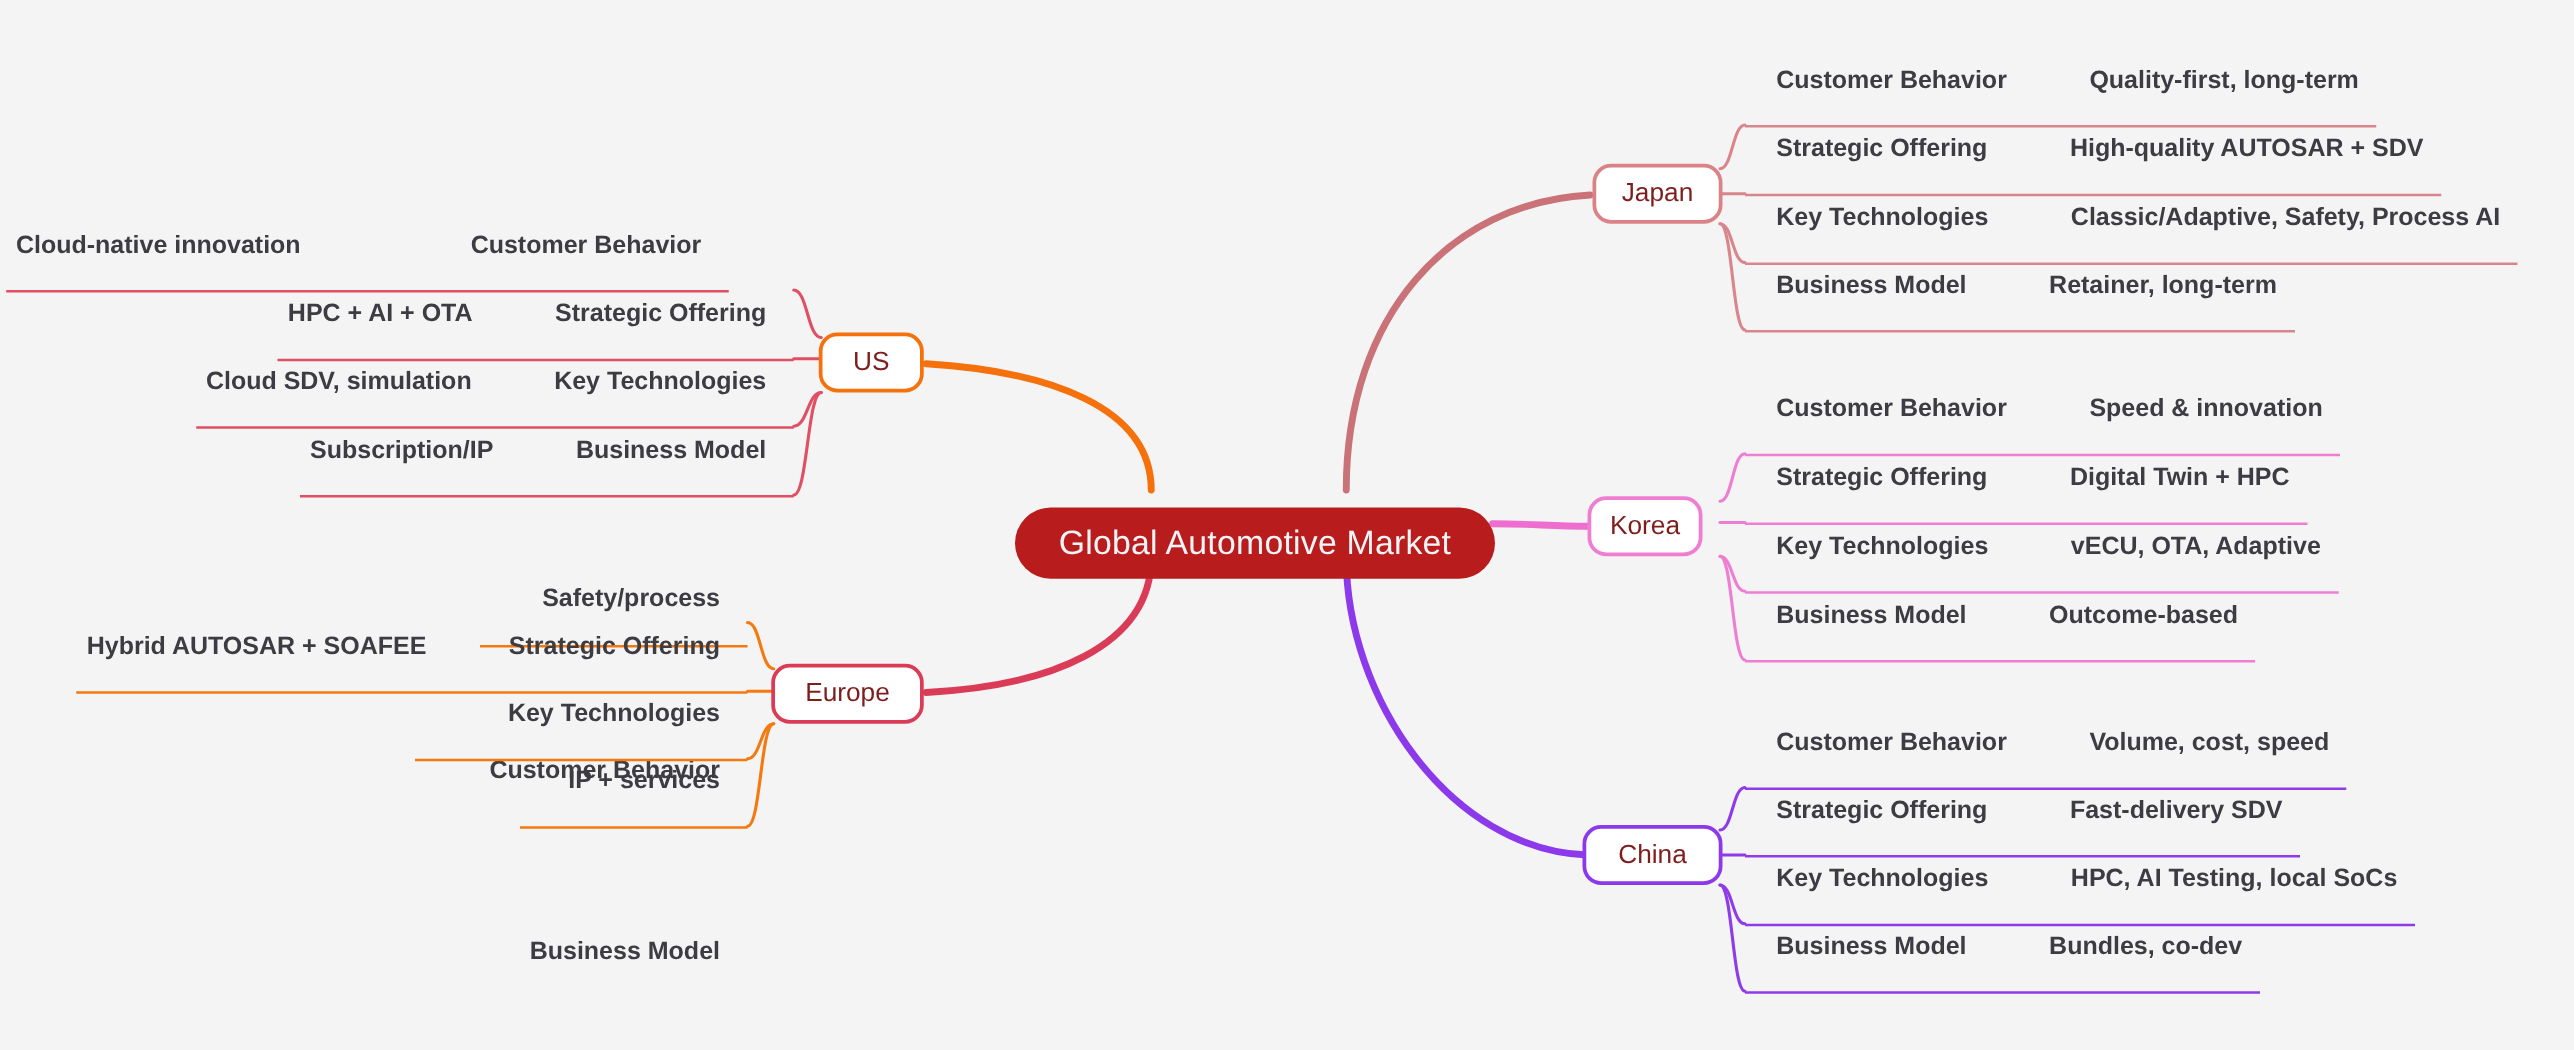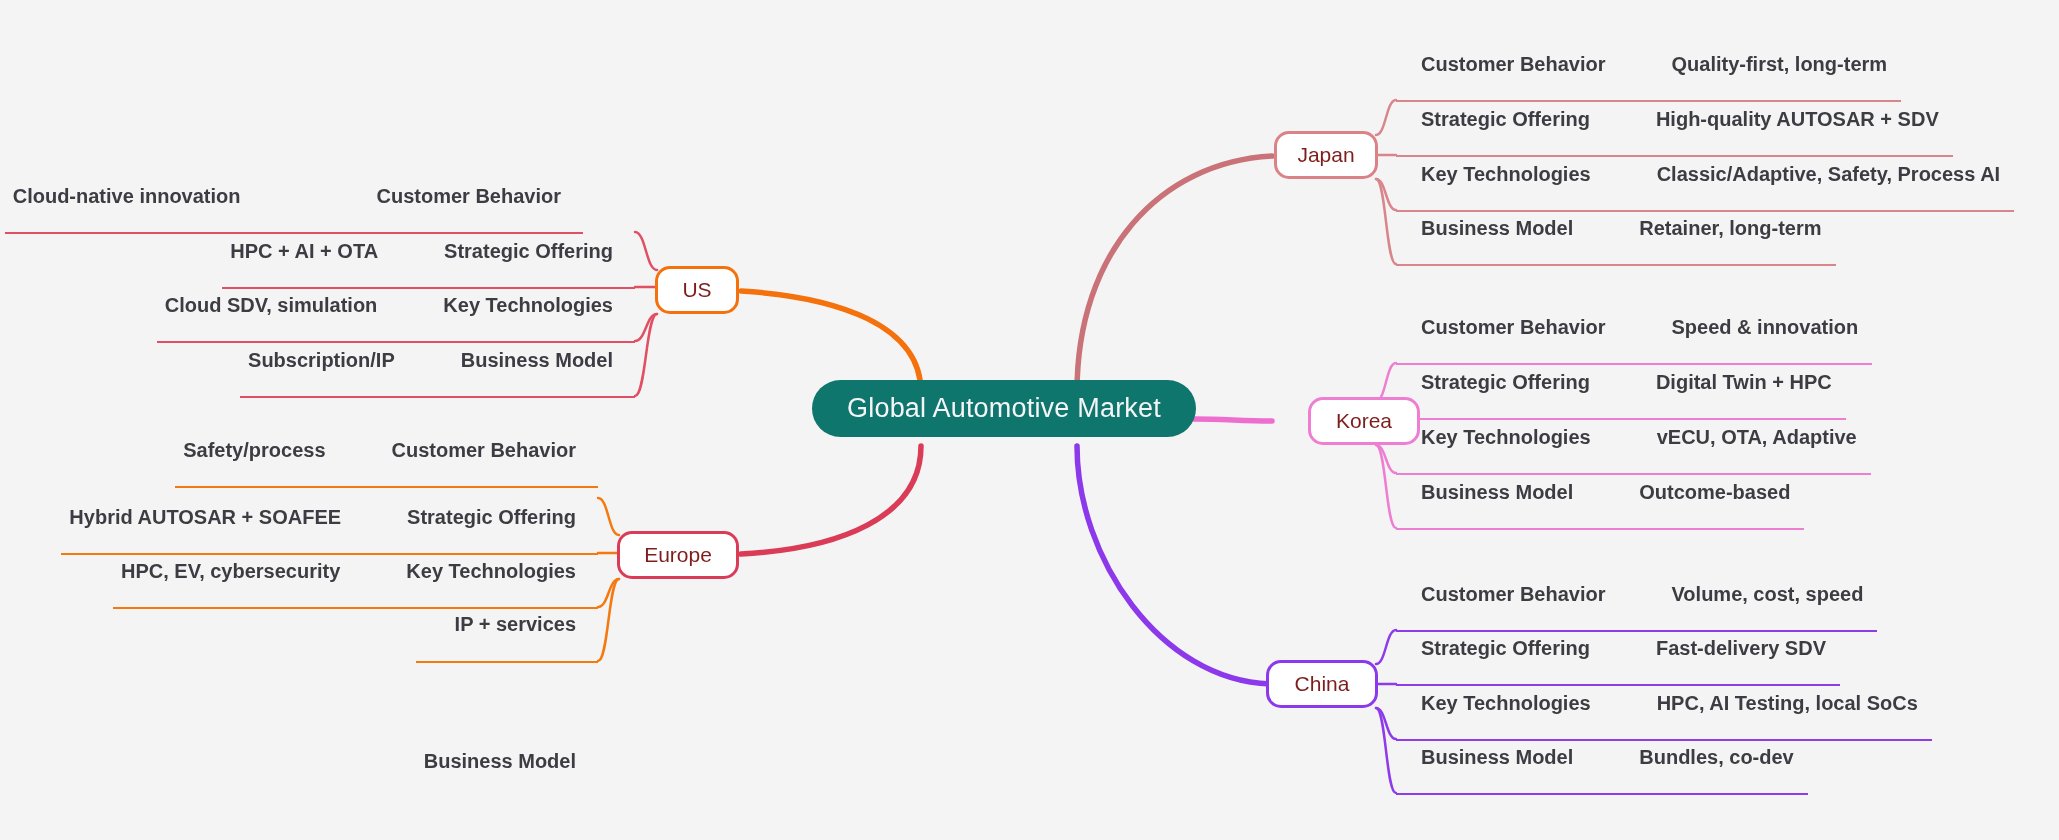--- a/index.html
+++ b/index.html
@@ -58,21 +58,21 @@
       <path d="M 1376 401 C 1386 401, 1386 363, 1396 363" fill="none" stroke="#ee7ed2" stroke-width="2.5" stroke-linecap="round"></path>
       <path d="M 1376 418 C 1386 418, 1386 418, 1396 418" fill="none" stroke="#ee7ed2" stroke-width="2.5" stroke-linecap="round"></path>
       <path d="M 1376 445 C 1386 445, 1386 473, 1396 473" fill="none" stroke="#ee7ed2" stroke-width="2.5" stroke-linecap="round"></path>
       <path d="M 1376 445 C 1386 445, 1386 528, 1396 528" fill="none" stroke="#ee7ed2" stroke-width="2.5" stroke-linecap="round"></path>
       <path d="M 1270 684 C 1160 680, 1077 558, 1077 446" fill="none" stroke="#8b39ea" stroke-width="5.5" stroke-linecap="round"></path>
       <path d="M 1376 664 C 1386 664, 1386 630, 1396 630" fill="none" stroke="#8e3be9" stroke-width="2.5" stroke-linecap="round"></path>
       <path d="M 1376 684 C 1386 684, 1386 684, 1396 684" fill="none" stroke="#8e3be9" stroke-width="2.5" stroke-linecap="round"></path>
       <path d="M 1376 708 C 1386 708, 1386 739, 1396 739" fill="none" stroke="#8e3be9" stroke-width="2.5" stroke-linecap="round"></path>
       <path d="M 1376 708 C 1386 708, 1386 793, 1396 793" fill="none" stroke="#8e3be9" stroke-width="2.5" stroke-linecap="round"></path>
     </svg>
-  <div class="root-node" id="rootNode" style="left: 812px; top: 380px; width: 384px; height: 57px; background: #0f766e; color: rgb(245, 245, 248);">Global Automotive Market</div>
+  <div class="root-node" id="rootNode" style="left: 812px; top: 406px; width: 384px; height: 57px; background: #b91c1c; color: rgb(245, 245, 248);">Global Automotive Market</div>
 <div class="node" style="left: 655px; top: 266px; width: 84px; height: 48px; border-color: rgb(244, 113, 12);">
       <span style="padding: 0px;">US</span>
     </div>
     <div class="row left" style="top: 184px; border-bottom: 2.5px solid rgb(224, 79, 99); right: 1476px; gap: 35px;">
       <span>Cloud-native innovation</span>
       <span class="gap"></span>
       <span>Customer Behavior</span>
     </div>
     <div class="row left" style="top: 239px; border-bottom: 2.5px solid rgb(224, 79, 99); right: 1424px;">
       <span>HPC + AI + OTA</span>
@@ -85,32 +85,31 @@
       <span>Key Technologies</span>
     </div>
     <div class="row left" style="top: 348px; border-bottom: 2.5px solid rgb(224, 79, 99); right: 1424px; justify-content: space-between;">
       <span>Subscription/IP</span>
       <span class="gap"></span>
       <span>Business Model</span>
     </div>
     <div class="node" style="left: 617px; top: 531px; width: 122px; height: 48px; border-color: rgb(218, 60, 87);">
       <span style="padding: 0px;">Europe</span>
     </div>
-    <div class="row left" style="top: 438px; border-bottom: 2.5px solid rgb(244, 121, 15); right: 1461px;">
+    <div class="row left" style="top: 468px; border-bottom: 2.5px solid rgb(244, 121, 15); right: 1461px; flex-direction: column;">
       <span>Safety/process</span>
       <span class="gap"></span>
       <span>Customer Behavior</span>
     </div>
     <div class="row left" style="top: 505px; border-bottom: 2.5px solid rgb(244, 121, 15); right: 1461px;">
       <span>Hybrid AUTOSAR + SOAFEE</span>
       <span class="gap"></span>
       <span>Strategic Offering</span>
     </div>
     <div class="row left" style="top: 559px; border-bottom: 2.5px solid rgb(244, 121, 15); right: 1461px;">
-      <span>HPC, EV, cybersecurity</span>
       <span class="gap"></span>
       <span>Key Technologies</span>
     </div>
     <div class="row left" style="top: 613px; border-bottom: 2.5px solid rgb(244, 121, 15); right: 1461px; flex-direction: column;">
       <span>IP + services</span>
       <span class="gap"></span>
       <span>Business Model</span>
     </div>
     <div class="node" style="left: 1274px; top: 131px; width: 104px; height: 48px; border-color: rgb(219, 130, 135);">
       <span style="padding: 0px;">Japan</span>
@@ -128,21 +127,21 @@
     <div class="row right" style="top: 162px; border-bottom: 2.5px solid rgb(216, 134, 139); left: 1396px;">
       <span>Key Technologies</span>
       <span class="gap"></span>
       <span>Classic/Adaptive, Safety, Process AI</span>
     </div>
     <div class="row right" style="top: 216px; border-bottom: 2.5px solid rgb(216, 134, 139); left: 1396px;">
       <span>Business Model</span>
       <span class="gap"></span>
       <span>Retainer, long-term</span>
     </div>
-    <div class="node" style="left: 1308px; top: 397px; width: 112px; height: 48px; border-color: rgb(239, 126, 211);">
+    <div class="node" style="left: 1270px; top: 397px; width: 92px; height: 48px; border-color: rgb(239, 126, 211);">
       <span style="padding: 0px;">Korea</span>
     </div>
     <div class="row right" style="top: 315px; border-bottom: 2.5px solid rgb(238, 126, 210); left: 1396px;">
       <span>Customer Behavior</span>
       <span class="gap"></span>
       <span>Speed &amp; innovation</span>
     </div>
     <div class="row right" style="top: 370px; border-bottom: 2.5px solid rgb(238, 126, 210); left: 1396px;">
       <span>Strategic Offering</span>
       <span class="gap"></span>

